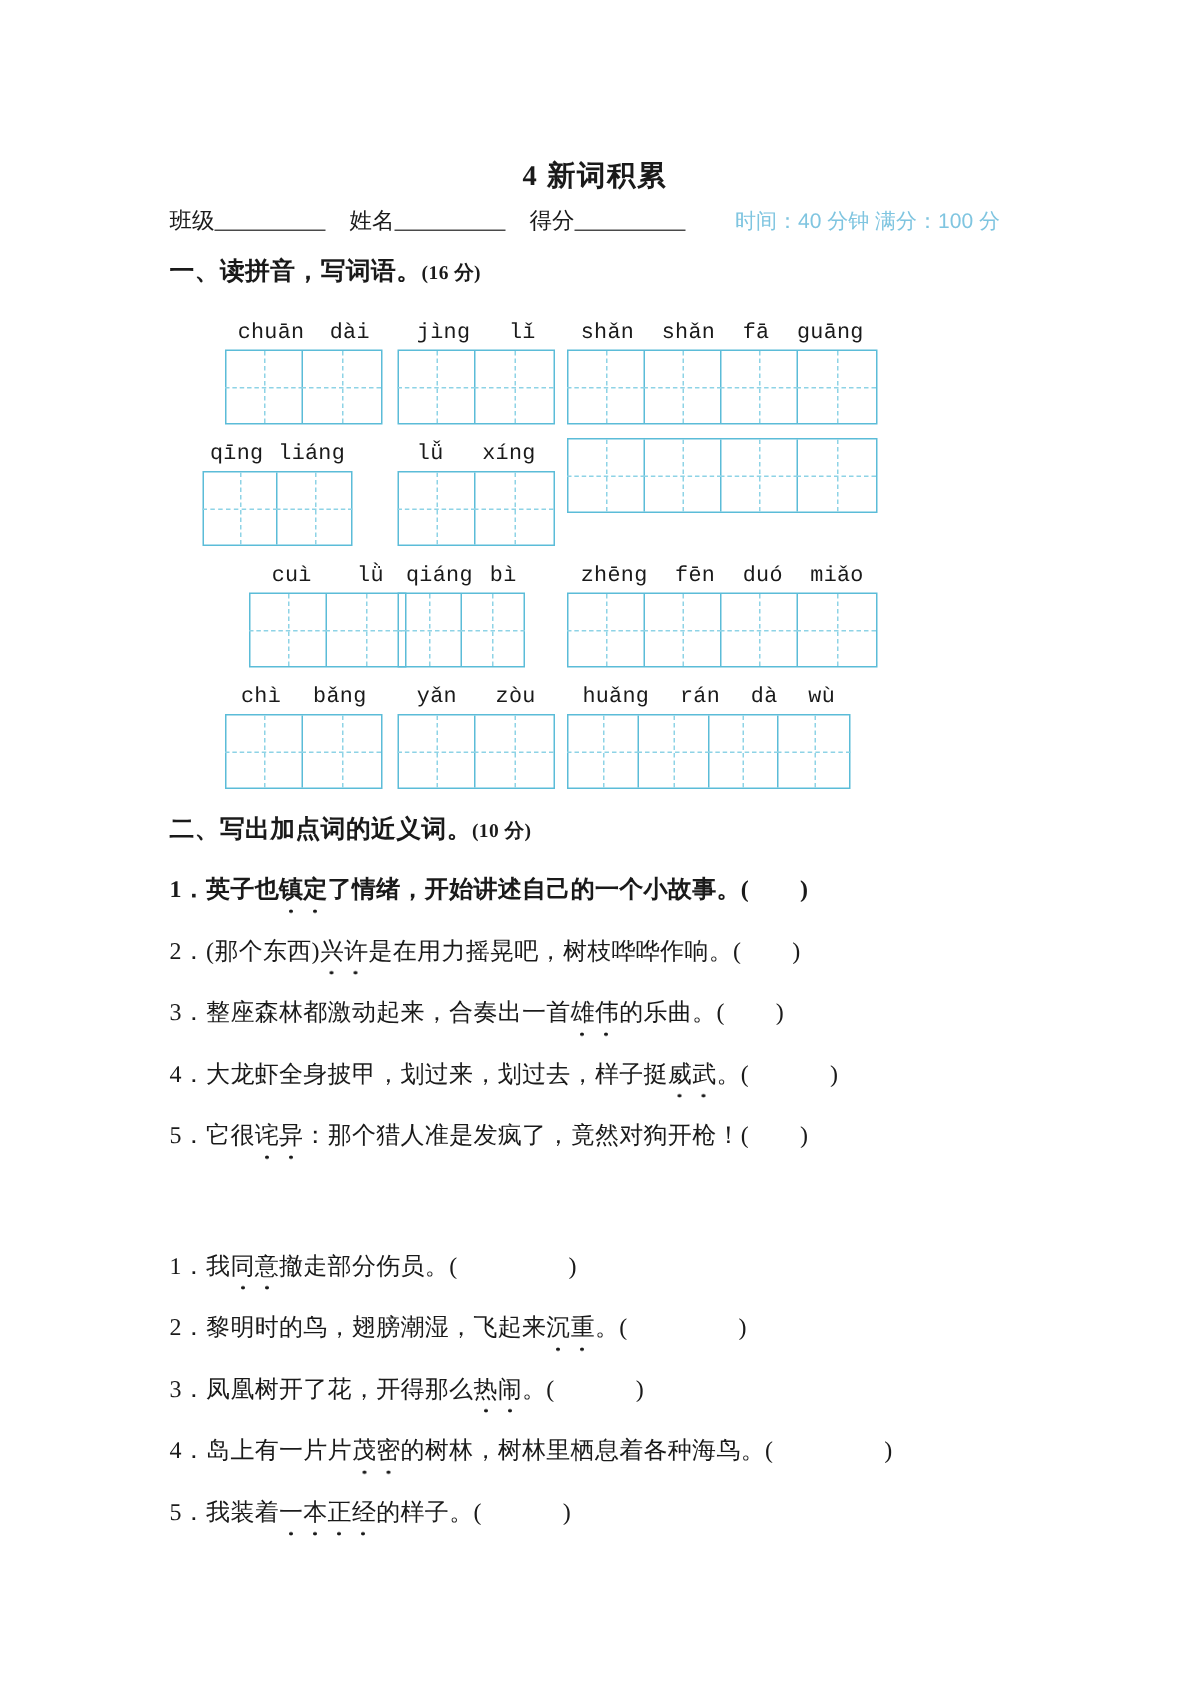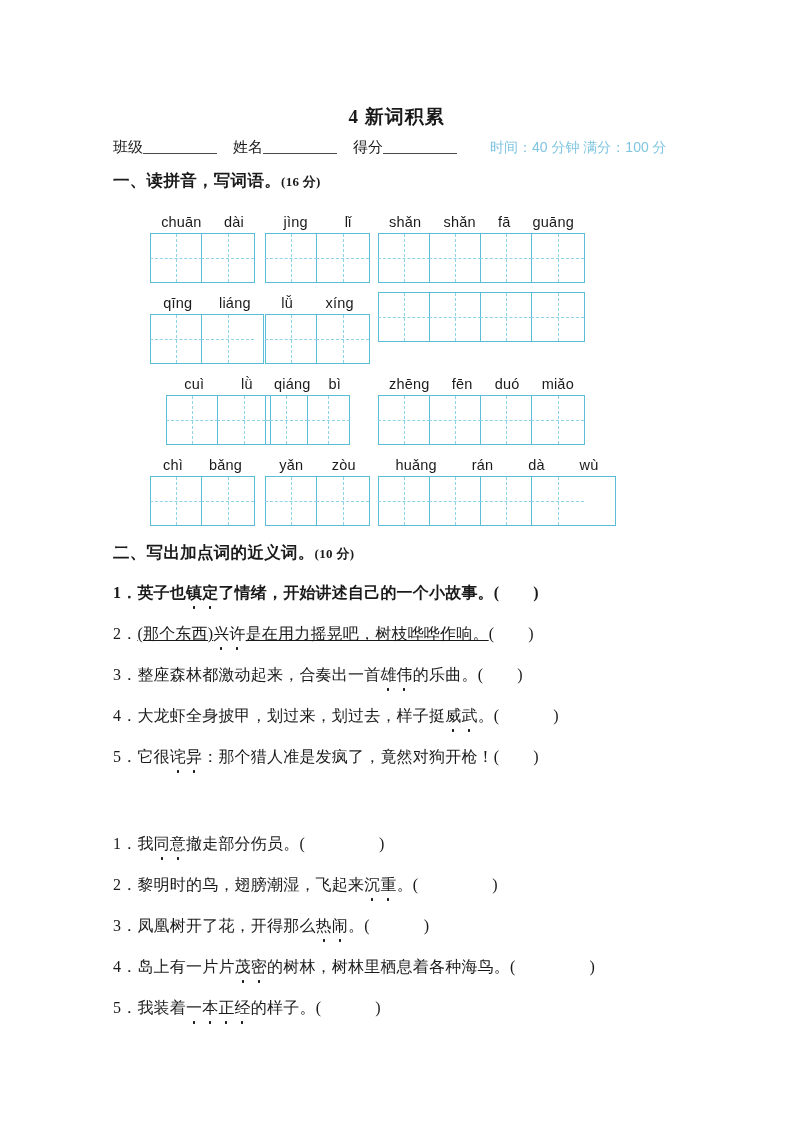--- a/index.html
+++ b/index.html
@@ -83,21 +83,21 @@
   }
   .grid-group {
     position: absolute;
     top: 0;
   }
   .pinyin-line {
     display: flex;
     height: 22px;
     align-items: flex-end;
     justify-content: space-around;
-    font-family: Liberation Sans, sans-serif;
+    font-family: Liberation Mono, monospace;
     font-size: 14.5px;
     color: #1a1a1a;
     letter-spacing: 0.2px;
   }
   .pinyin-line span {
     flex: 1 1 auto;
     text-align: center;
     white-space: nowrap;
   }
   .cells {
@@ -214,21 +214,21 @@
           </div>
           <div class="cells">
             <div class="cell"></div>
             <div class="cell"></div>
             <div class="cell"></div>
             <div class="cell"></div>
           </div>
         </div>
       </div>
       <div class="grid-row" style="left: 0px; top: 289px;">
-        <div class="grid-group" style="left: 150px; width: 114px;">
+        <div class="grid-group" style="left: 135px; width: 100px;">
           <div class="pinyin-line">
             <span>qīng</span>
             <span>liáng</span>
           </div>
           <div class="cells">
             <div class="cell"></div>
             <div class="cell"></div>
           </div>
         </div>
         <div class="grid-group" style="left: 265px; width: 105px;">
@@ -300,21 +300,21 @@
         <div class="grid-group" style="left: 265px; width: 105px;">
           <div class="pinyin-line">
             <span>yǎn</span>
             <span>zòu</span>
           </div>
           <div class="cells">
             <div class="cell"></div>
             <div class="cell"></div>
           </div>
         </div>
-        <div class="grid-group" style="left: 378px; width: 238px;">
+        <div class="grid-group" style="left: 378px; width: 189px;">
           <div class="pinyin-line">
             <span>huǎng</span>
             <span>rán</span>
             <span>dà</span>
             <span>wù</span>
           </div>
           <div class="cells">
             <div class="cell"></div>
             <div class="cell"></div>
             <div class="cell"></div>
@@ -322,21 +322,21 @@
           </div>
         </div>
       </div>
     </div>
 
   <div class="sec-head" style="left:113px; top:542px;">
     <span>二、写出加点词的近义词。</span><span class="pts">(10 分)</span>
   </div>
   <div id="sec2-host">
       <div class="q-item" style="left: 113px; top: 583px; font-weight: bold;"><span class="q-num">1．</span><span>英子也</span><span class="dotted">镇定</span><span>了情绪，开始讲述自己的一个小故事。</span><span class="ans-paren">(</span><span class="ans-gap-sm"></span><span class="ans-paren">)</span></div>
-      <div class="q-item" style="left: 113px; top: 624px; text-decoration: underline;"><span class="q-num">2．</span><span>(那个东西)</span><span class="dotted">兴许</span><span>是在用力摇晃吧，树枝哗哗作响。</span><span class="ans-paren">(</span><span class="ans-gap-sm"></span><span class="ans-paren">)</span></div>
+      <div class="q-item" style="left: 113px; top: 624px;"><span class="q-num">2．</span><span>(那个东西)</span><span class="dotted">兴许</span><span>是在用力摇晃吧，树枝哗哗作响。</span><span class="ans-paren">(</span><span class="ans-gap-sm"></span><span class="ans-paren">)</span></div>
       <div class="q-item" style="left: 113px; top: 665px;"><span class="q-num">3．</span><span>整座森林都激动起来，合奏出一首</span><span class="dotted">雄伟</span><span>的乐曲。</span><span class="ans-paren">(</span><span class="ans-gap-sm"></span><span class="ans-paren">)</span></div>
       <div class="q-item" style="left: 113px; top: 706px;"><span class="q-num">4．</span><span>大龙虾全身披甲，划过来，划过去，样子挺</span><span class="dotted">威武</span><span>。</span><span class="ans-paren">(</span><span class="ans-gap-md"></span><span class="ans-paren">)</span></div>
       <div class="q-item" style="left: 113px; top: 747px;"><span class="q-num">5．</span><span>它很</span><span class="dotted">诧异</span><span>：那个猎人准是发疯了，竟然对狗开枪！</span><span class="ans-paren">(</span><span class="ans-gap-sm"></span><span class="ans-paren">)</span></div>
     </div>
 
   <div id="sec3-host">
       <div class="q-item" style="left: 113px; top: 834px;"><span class="q-num">1．</span><span>我</span><span class="dotted">同意</span><span>撤走部分伤员。</span><span class="ans-paren">(</span><span class="ans-gap-lg"></span><span class="ans-paren">)</span></div>
       <div class="q-item" style="left: 113px; top: 875px;"><span class="q-num">2．</span><span>黎明时的鸟，翅膀潮湿，飞起来</span><span class="dotted">沉重</span><span>。</span><span class="ans-paren">(</span><span class="ans-gap-lg"></span><span class="ans-paren">)</span></div>
       <div class="q-item" style="left: 113px; top: 916px;"><span class="q-num">3．</span><span>凤凰树开了花，开得那么</span><span class="dotted">热闹</span><span>。</span><span class="ans-paren">(</span><span class="ans-gap-md"></span><span class="ans-paren">)</span></div>
       <div class="q-item" style="left: 113px; top: 957px;"><span class="q-num">4．</span><span>岛上有一片片</span><span class="dotted">茂密</span><span>的树林，树林里栖息着各种海鸟。</span><span class="ans-paren">(</span><span class="ans-gap-lg"></span><span class="ans-paren">)</span></div>

